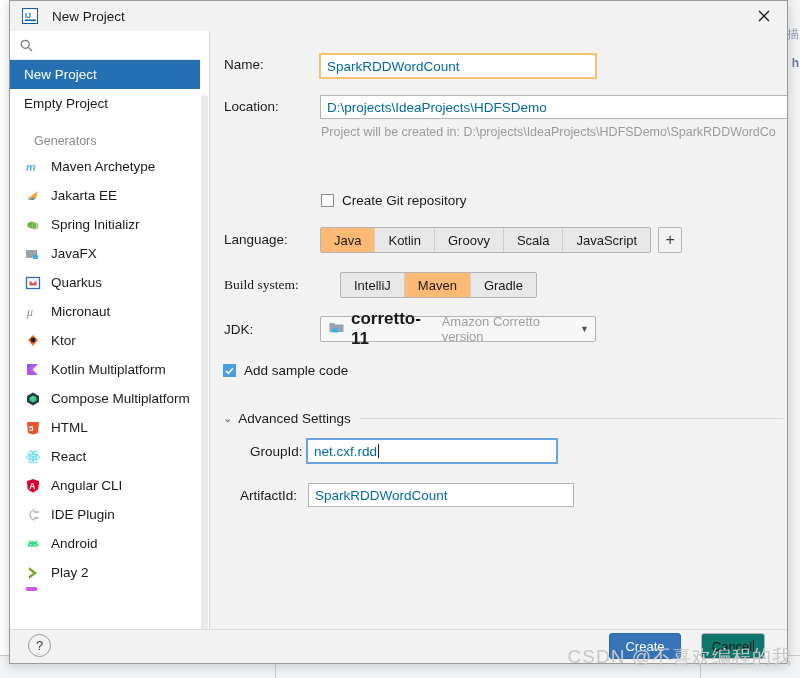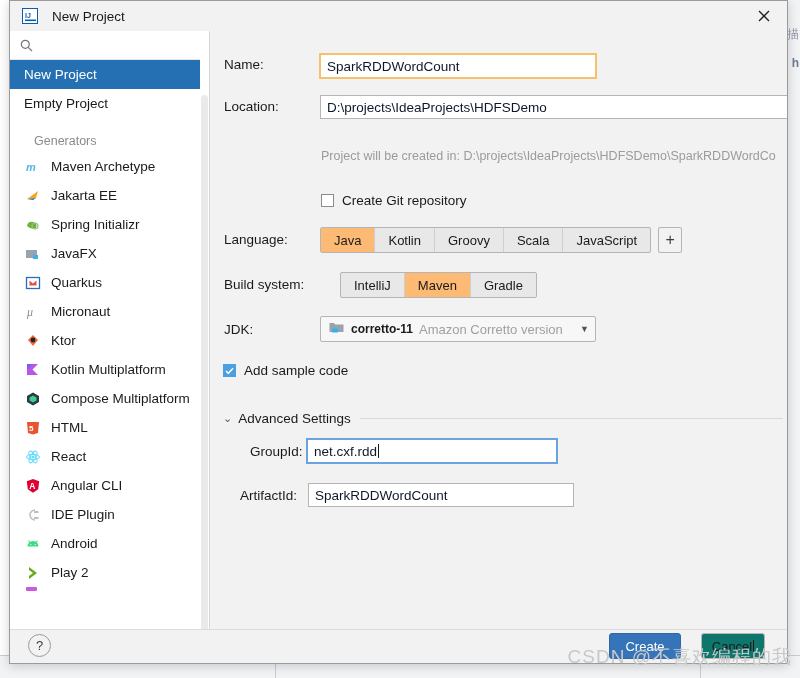--- a/index.html
+++ b/index.html
@@ -180,21 +180,21 @@
   .row { position: absolute; display: flex; align-items: center; }
   .flabel {
     font-size: 13.5px; color: #1a1a1a;
     text-align: left;
   }
   .tinput {
     height: 24px;
     background: #ffffff;
     border: 1px solid #b5b5b5;
     font-size: 13.5px;
-    color: #0f172a;
+    color: #0369a1;
     padding: 0 6px;
     box-sizing: border-box;
     display: flex; align-items: center;
     font-family: "Liberation Sans", sans-serif;
   }
   .tinput.warn {
     border: 2px solid #f5c26b;
     height: 26px;
   }
   .tinput.focus {
@@ -203,21 +203,20 @@
   }
   .caret {
     display: inline-block;
     width: 1px; height: 14px;
     background: #1a1a1a;
     margin-left: 1px;
   }
   .hint {
     font-size: 12.5px; color: #9b9b9b;
     white-space: nowrap;
-    margin-top: 24px;
   }
   .cbrow { display: flex; align-items: center; cursor: pointer; }
   .cbox {
     width: 13px; height: 13px;
     border: 1px solid #8c8c8c;
     background: #ffffff;
     box-sizing: border-box;
     margin-right: 8px;
     flex: 0 0 13px;
   }
@@ -265,21 +264,21 @@
   .combo {
     height: 26px;
     border: 1px solid #b5b5b5;
     border-radius: 2px;
     background: #f7f7f7;
     display: flex; align-items: center;
     padding: 0 6px 0 8px;
     box-sizing: border-box;
     cursor: pointer;
   }
-  .combo .cname { font-size: 12px; color: #1a1a1a; font-weight: bold; margin-left:7px;}
+  .combo .cname { font-size: 17px; color: #1a1a1a; font-weight: bold; margin-left:7px;}
   .combo .cdesc { font-size: 13px; color: #a0a0a0; margin-left: 6px; }
   .combo .carrow { margin-left: auto; font-size: 9px; color: #555; }
 
   
   #adv-header { display: flex; align-items: center; }
   #adv-chev { font-size: 11px; color: #5a5a5a; margin-right: 6px; }
   #adv-title { font-size: 13.5px; color: #1a1a1a; white-space: nowrap; }
   #adv-line {
     height: 1px; background: #d9d9d9;
     margin-left: 9px; flex: 1;
@@ -596,21 +595,21 @@
           <div class="seg-btn active">Java</div>
           <div class="seg-btn">Kotlin</div>
           <div class="seg-btn">Groovy</div>
           <div class="seg-btn">Scala</div>
           <div class="seg-btn">JavaScript</div>
         </div>
         <div class="plus-btn">+</div>
       </div>
 
       <div class="row" style="left:14px; top:246px;">
-        <div class="flabel" style="width:100px;">Build system:</div>
+        <div class="flabel" style="width:100px;font-family:Liberation Serif, serif;">Build system:</div>
       </div>
       <div class="seg" style="position:absolute; left:110px; top:241px;margin-left:20px;">
         <div class="seg-btn">IntelliJ</div>
         <div class="seg-btn active">Maven</div>
         <div class="seg-btn">Gradle</div>
       </div>
 
       <div class="row" style="left:14px; top:291px;">
         <div class="flabel" style="width:92px;">JDK:</div>
       </div>

